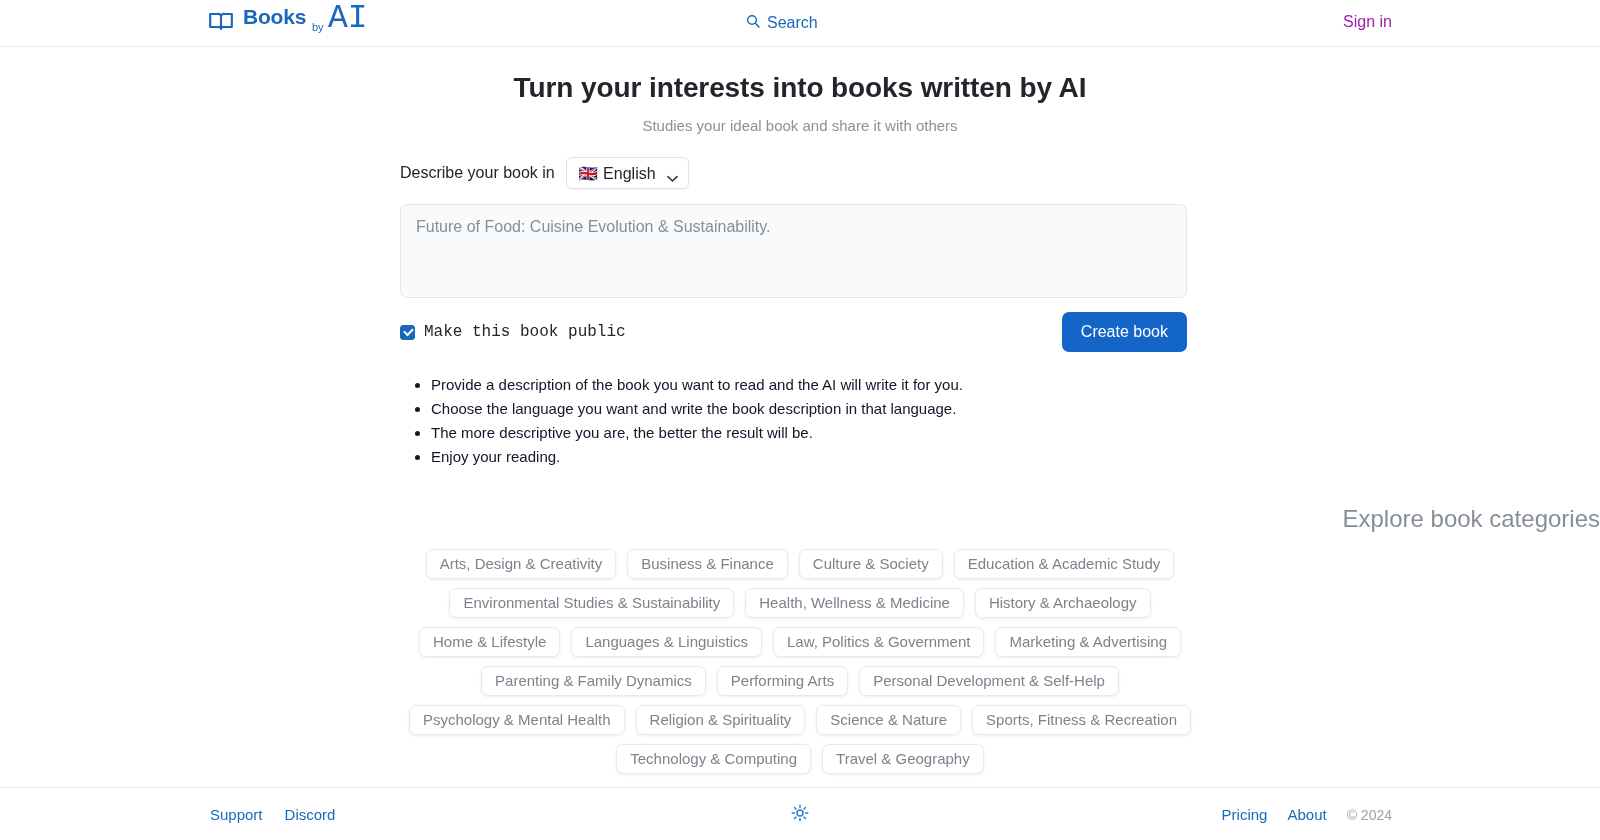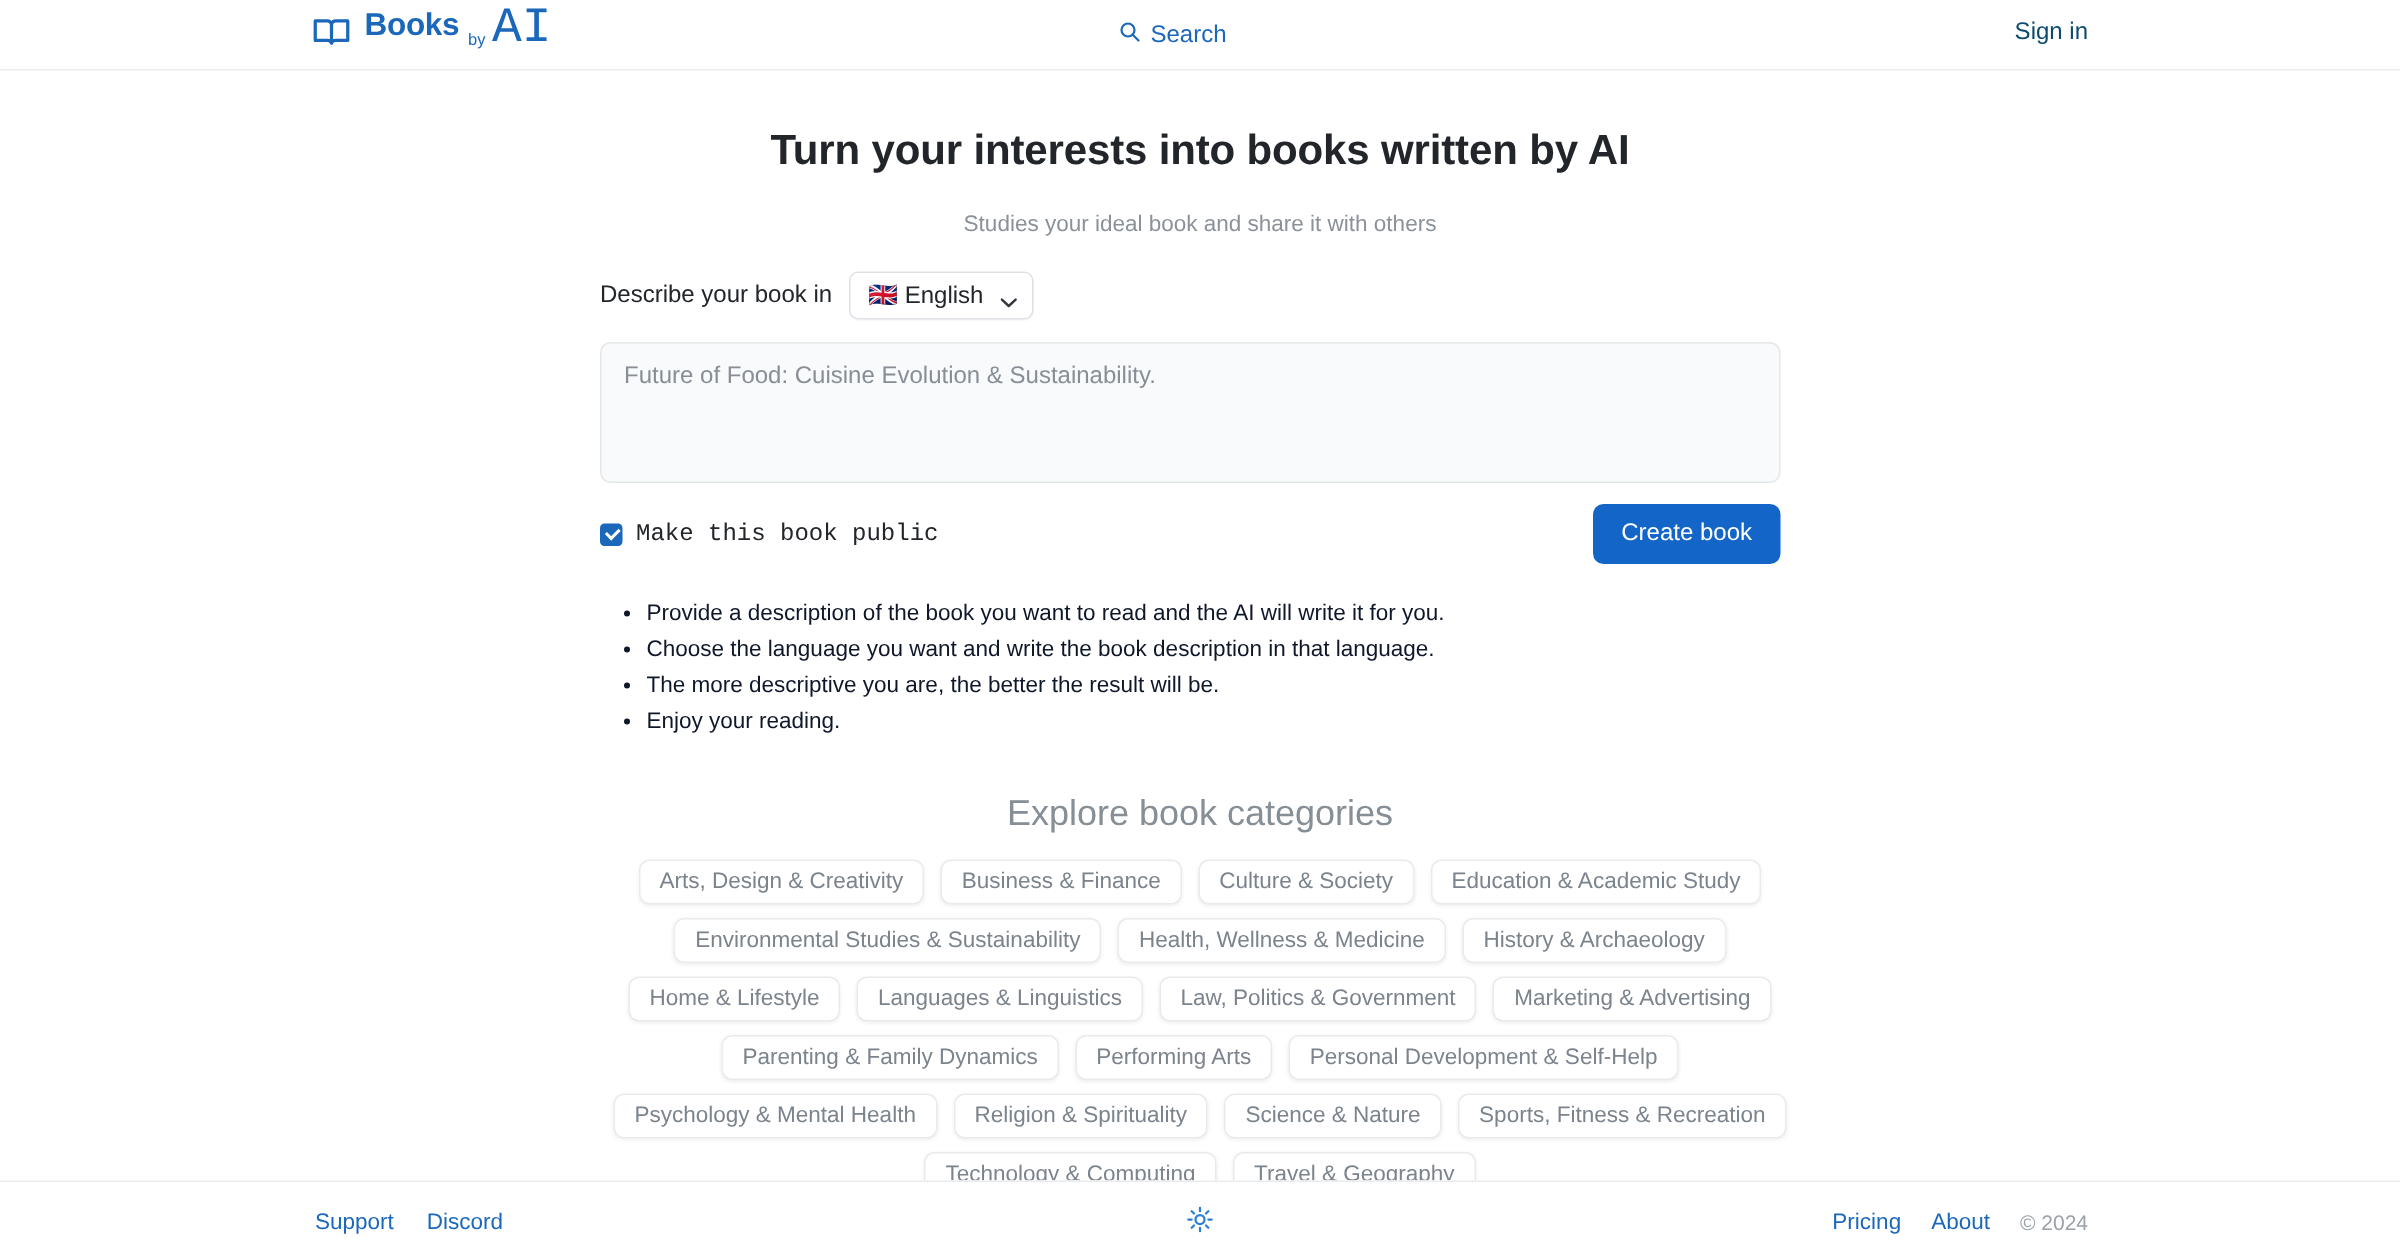--- a/index.html
+++ b/index.html
@@ -68,36 +68,36 @@
     align-items: center;
     gap: 6px;
     color: #1b68bb;
     font-size: 16px;
     text-decoration: none;
     cursor: pointer;
   }
   .nav-signin {
     position: absolute;
     right: 208px; top: 13px;
-    color: #0c4a6e;
+    color: #a21caf;
     font-size: 16px;
     text-decoration: none;
     cursor: pointer;
   }
 
   
   .main {
     position: absolute;
     top: 47px; left: 0;
     width: 1600px;
     height: 740px;
     overflow: hidden;
   }
   .hero-title {
-    margin: 12px;
+    margin: 0;
     padding-top: 25px;
     text-align: center;
     font-size: 28px;
     font-weight: 700;
     color: #22262b;
     letter-spacing: -0.1px;
   }
   .hero-sub {
     margin: 0;
     padding-top: 13px;
@@ -214,21 +214,21 @@
   .tips li {
     font-size: 15px;
     color: #0f172a;
     line-height: 24px;
   }
 
   
   .cat-title {
     margin: 0;
     padding-top: 36px;
-    text-align: center;
+    text-align: right;
     font-size: 24px;
     font-weight: 400;
     color: #868e96;
   }
   .cat-wrap {
     width: 790px;
     margin: 0 auto;
     padding-top: 16px;
     display: flex;
     flex-wrap: wrap;

